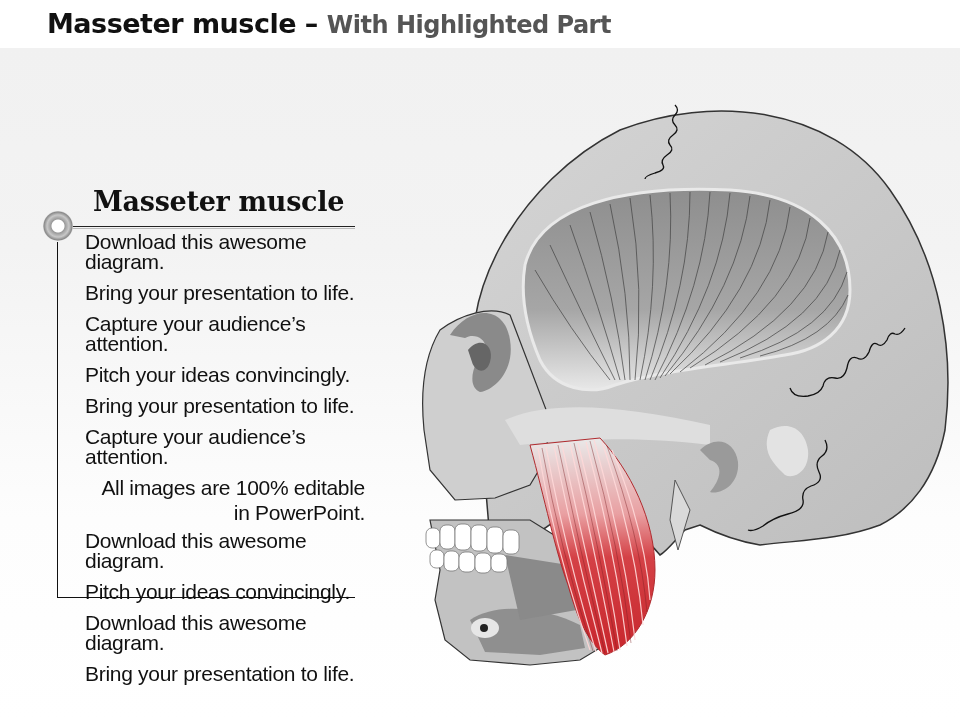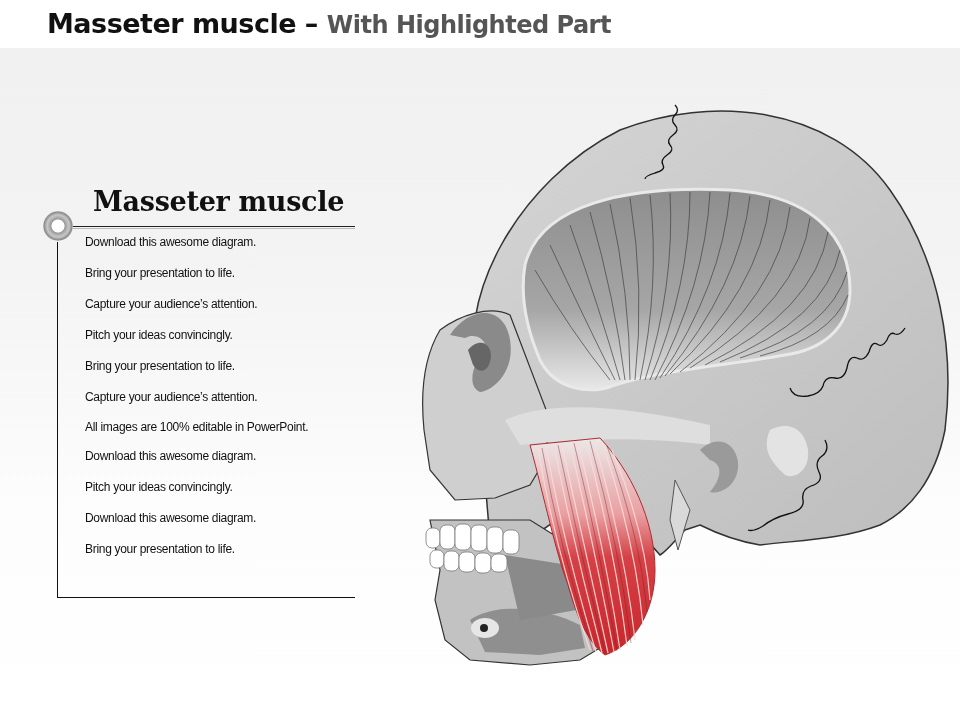--- a/index.html
+++ b/index.html
@@ -41,24 +41,24 @@
   .vline {
     position: absolute; left: 57px; top: 242px; width: 1px; height: 356px; background: #111;
   }
   .hline {
     position: absolute; left: 57px; top: 597px; width: 298px; height: 1px; background: #111;
   }
   .items {
     position: absolute; left: 85px; top: 232px; width: 280px; list-style: none;
   }
   .items li {
-    font-size: 12px; color: #111; line-height: 20px; margin-bottom: 11px;
+    font-size: 21px; color: #111; line-height: 20px; margin-bottom: 11px;
     letter-spacing: -0.3px;
   }
-  .items li.wrap { line-height: 25px; margin-top: -3px; margin-bottom: 6px; }
+  .items li.wrap { line-height: 25px; margin-top: -3px; margin-bottom: 6px; text-align: right; }
   .skull {
     position: absolute; left: 410px; top: 100px; width: 550px; height: 580px;
   }
 </style>
 </head>
 <body>
 
 <div class="header">
   <div class="title">
     <span>Masseter muscle –</span>

